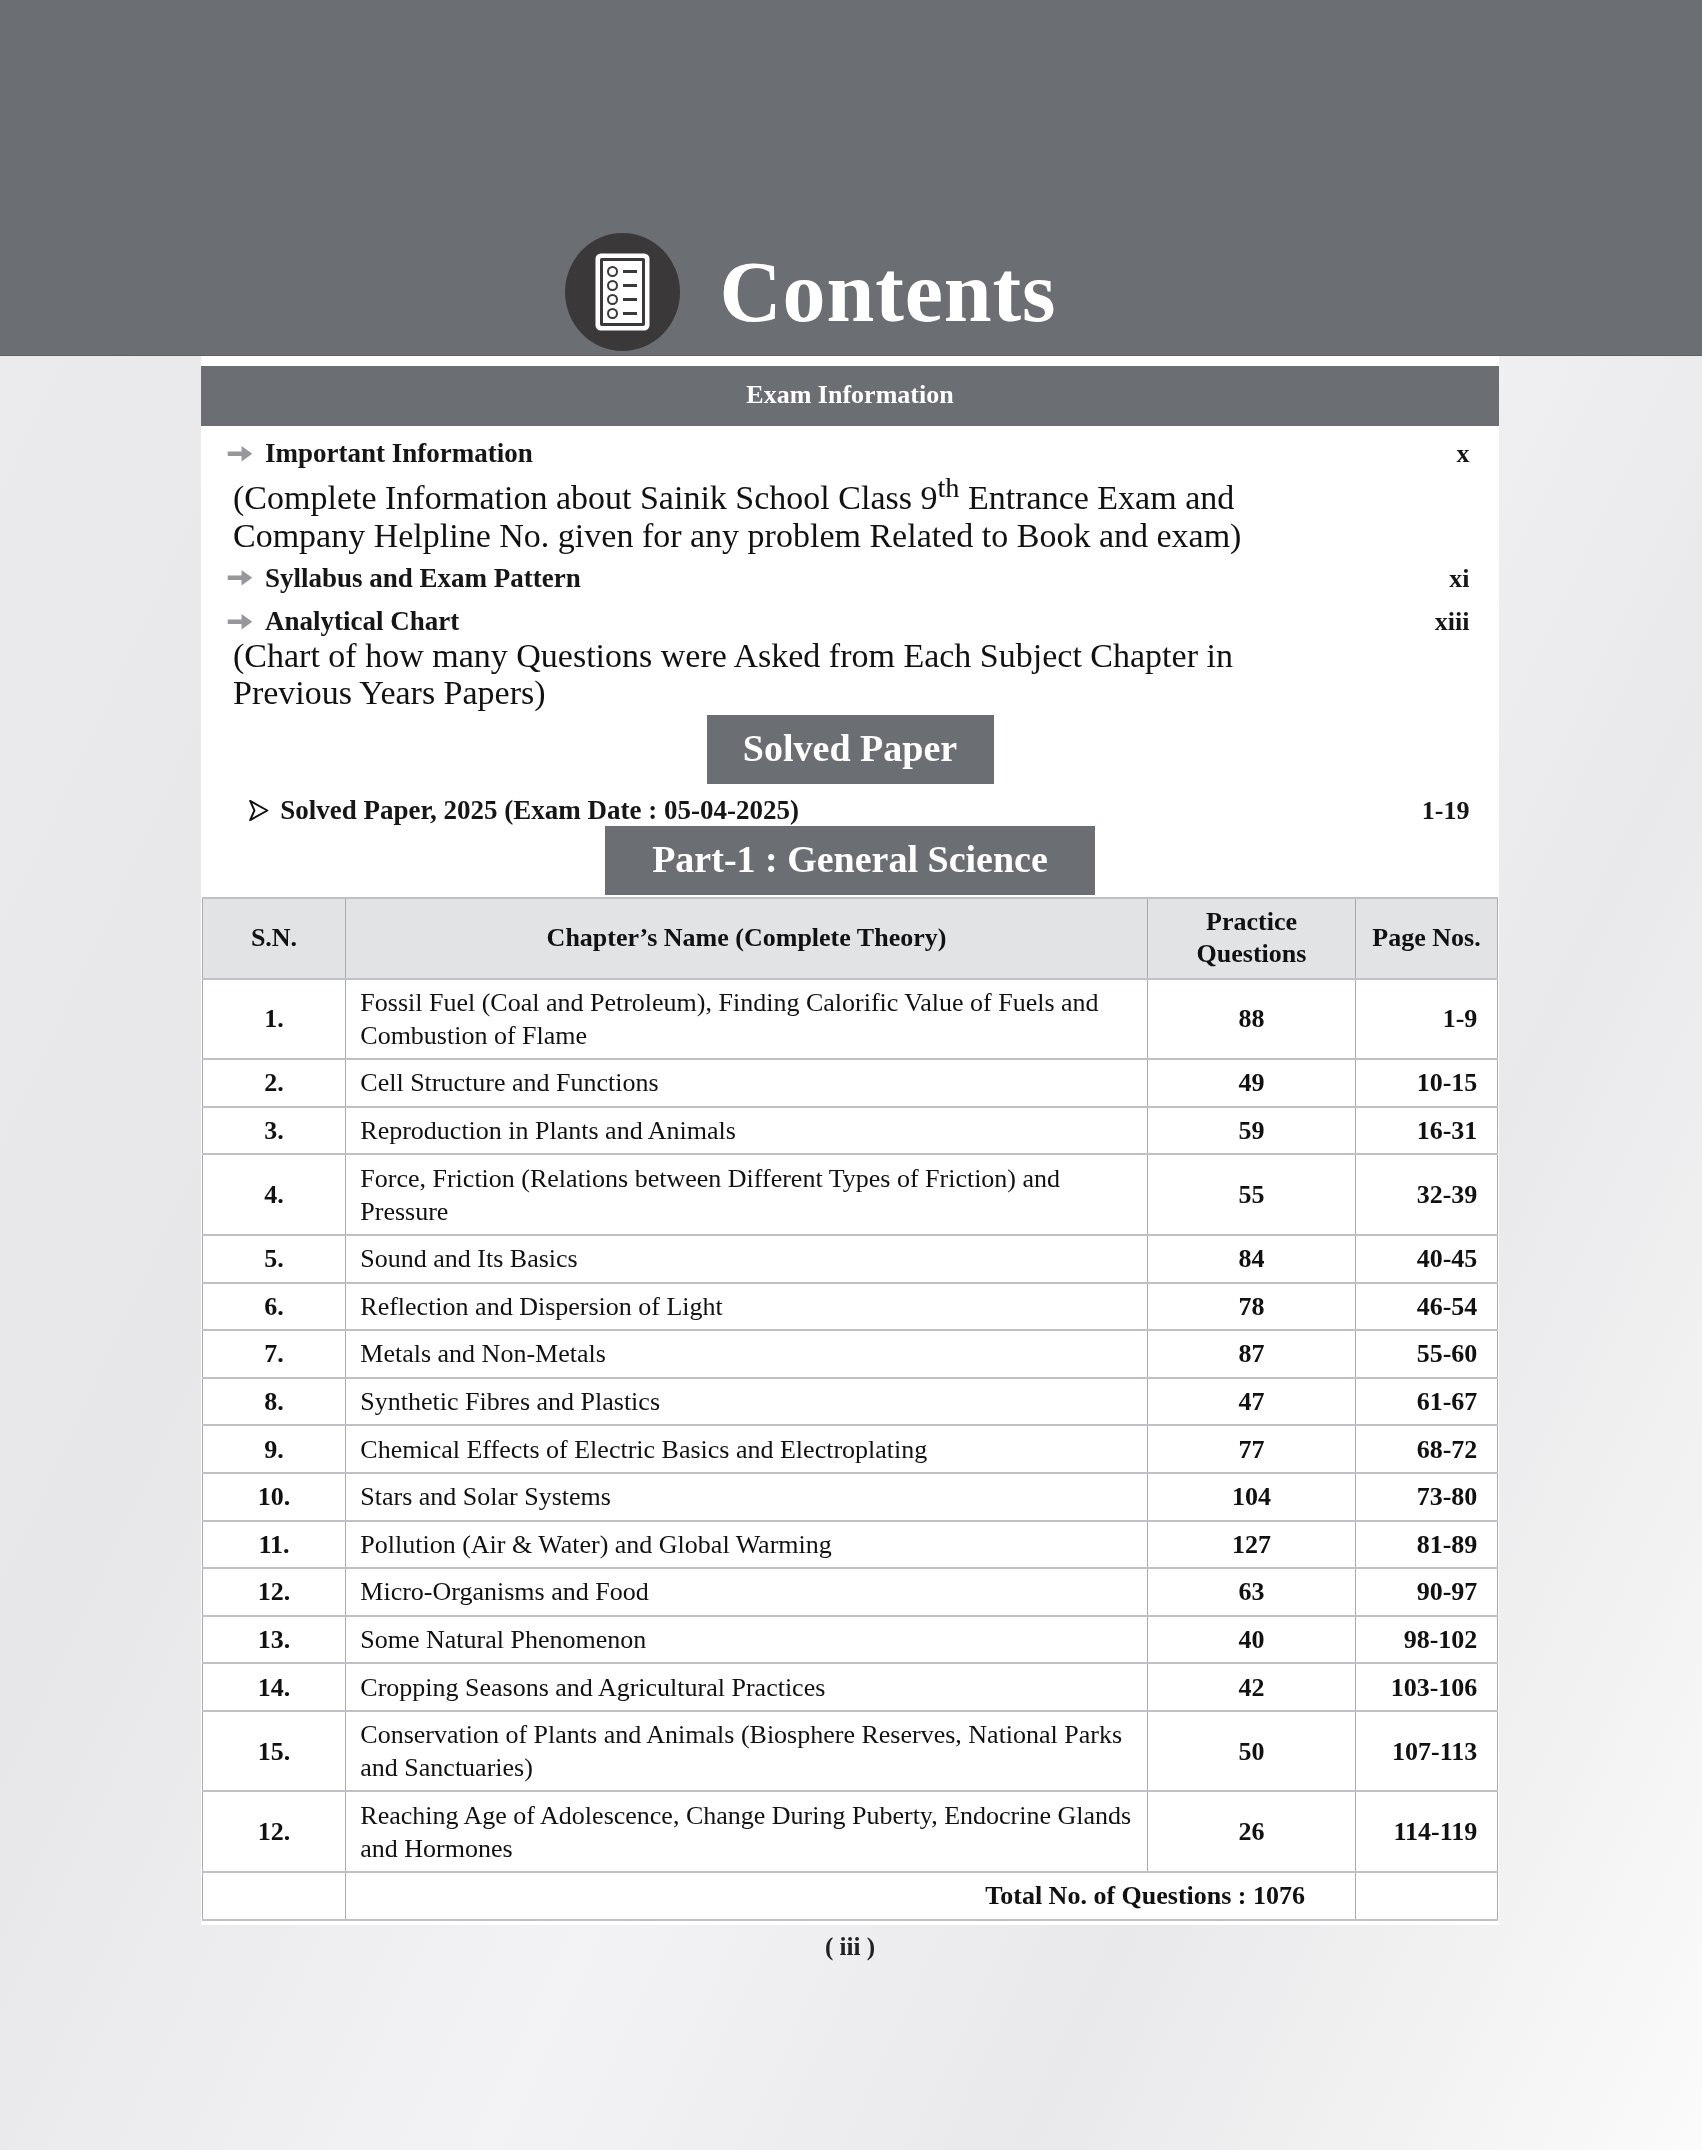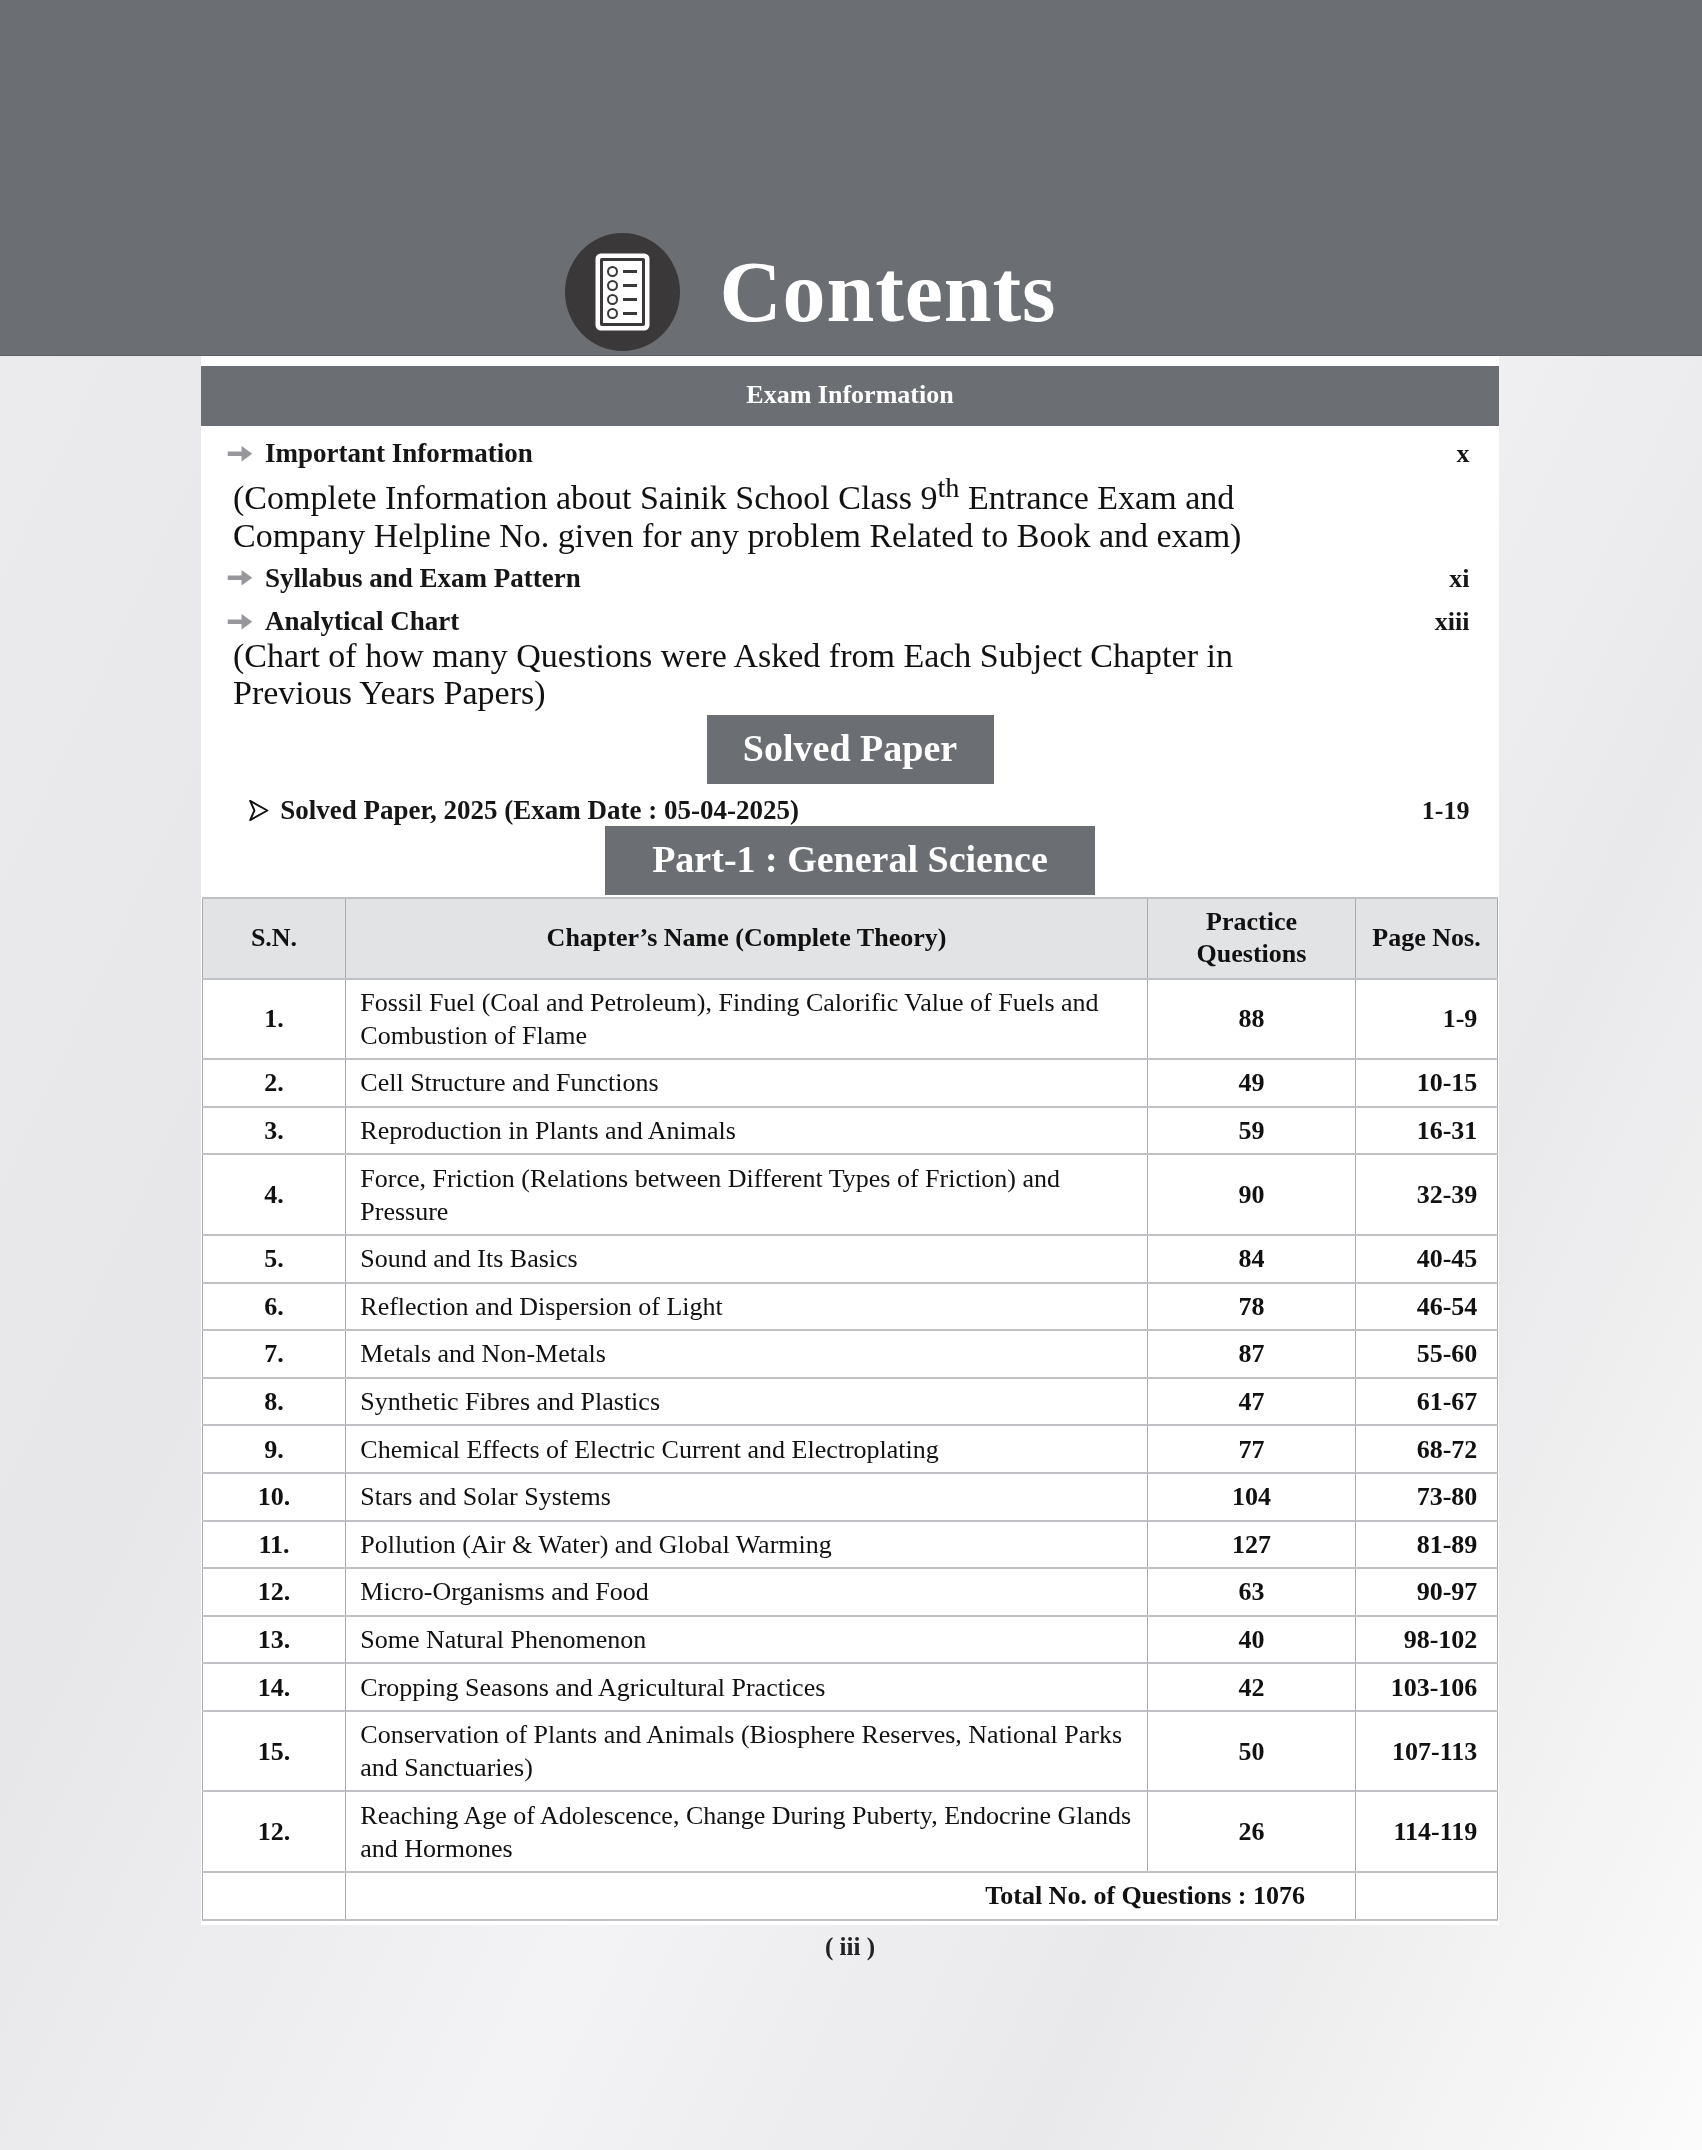--- a/index.html
+++ b/index.html
@@ -185,21 +185,21 @@
         </tr>
       <tr>
           <td class="c-sn">3.</td>
           <td class="c-ch">Reproduction in Plants and Animals</td>
           <td class="c-q">59</td>
           <td class="c-pg">16-31</td>
         </tr>
       <tr>
           <td class="c-sn">4.</td>
           <td class="c-ch">Force, Friction (Relations between Different Types of Friction) and Pressure</td>
-          <td class="c-q">90</td>
+          <td class="c-q">55</td>
           <td class="c-pg">32-39</td>
         </tr>
       <tr>
           <td class="c-sn">5.</td>
           <td class="c-ch">Sound and Its Basics</td>
           <td class="c-q">84</td>
           <td class="c-pg">40-45</td>
         </tr>
       <tr>
           <td class="c-sn">6.</td>
@@ -214,21 +214,21 @@
           <td class="c-pg">55-60</td>
         </tr>
       <tr>
           <td class="c-sn">8.</td>
           <td class="c-ch">Synthetic Fibres and Plastics</td>
           <td class="c-q">47</td>
           <td class="c-pg">61-67</td>
         </tr>
       <tr>
           <td class="c-sn">9.</td>
-          <td class="c-ch">Chemical Effects of Electric Current and Electroplating</td>
+          <td class="c-ch">Chemical Effects of Electric Basics and Electroplating</td>
           <td class="c-q">77</td>
           <td class="c-pg">68-72</td>
         </tr>
       <tr>
           <td class="c-sn">10.</td>
           <td class="c-ch">Stars and Solar Systems</td>
           <td class="c-q">104</td>
           <td class="c-pg">73-80</td>
         </tr>
       <tr>

